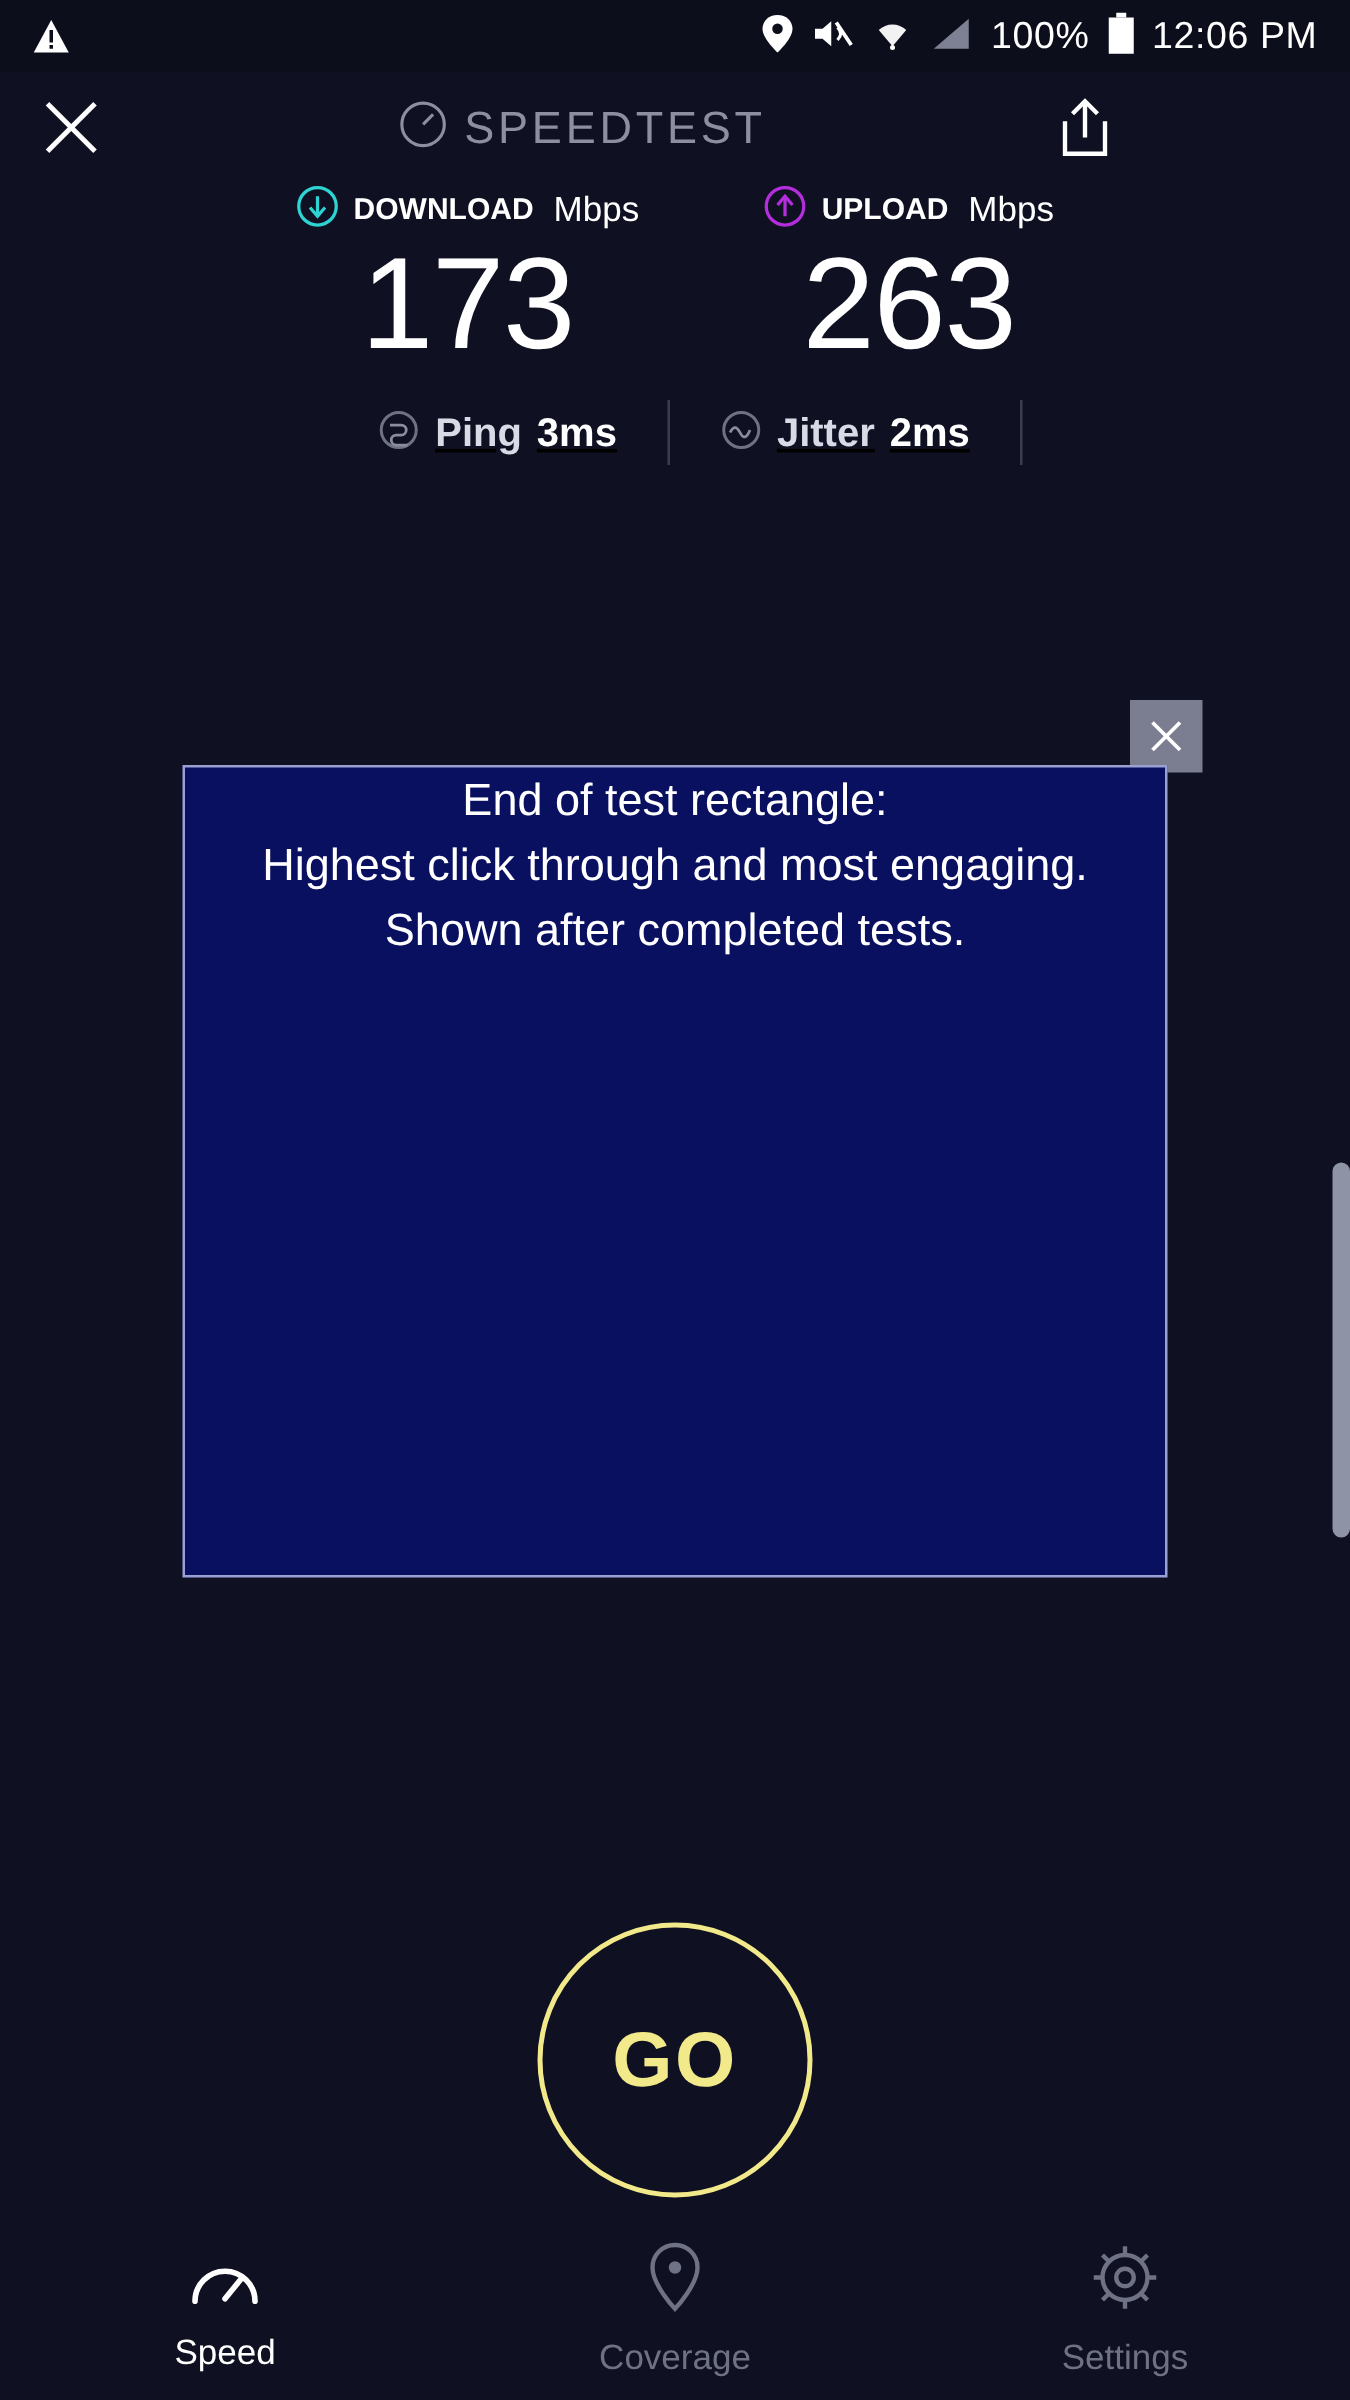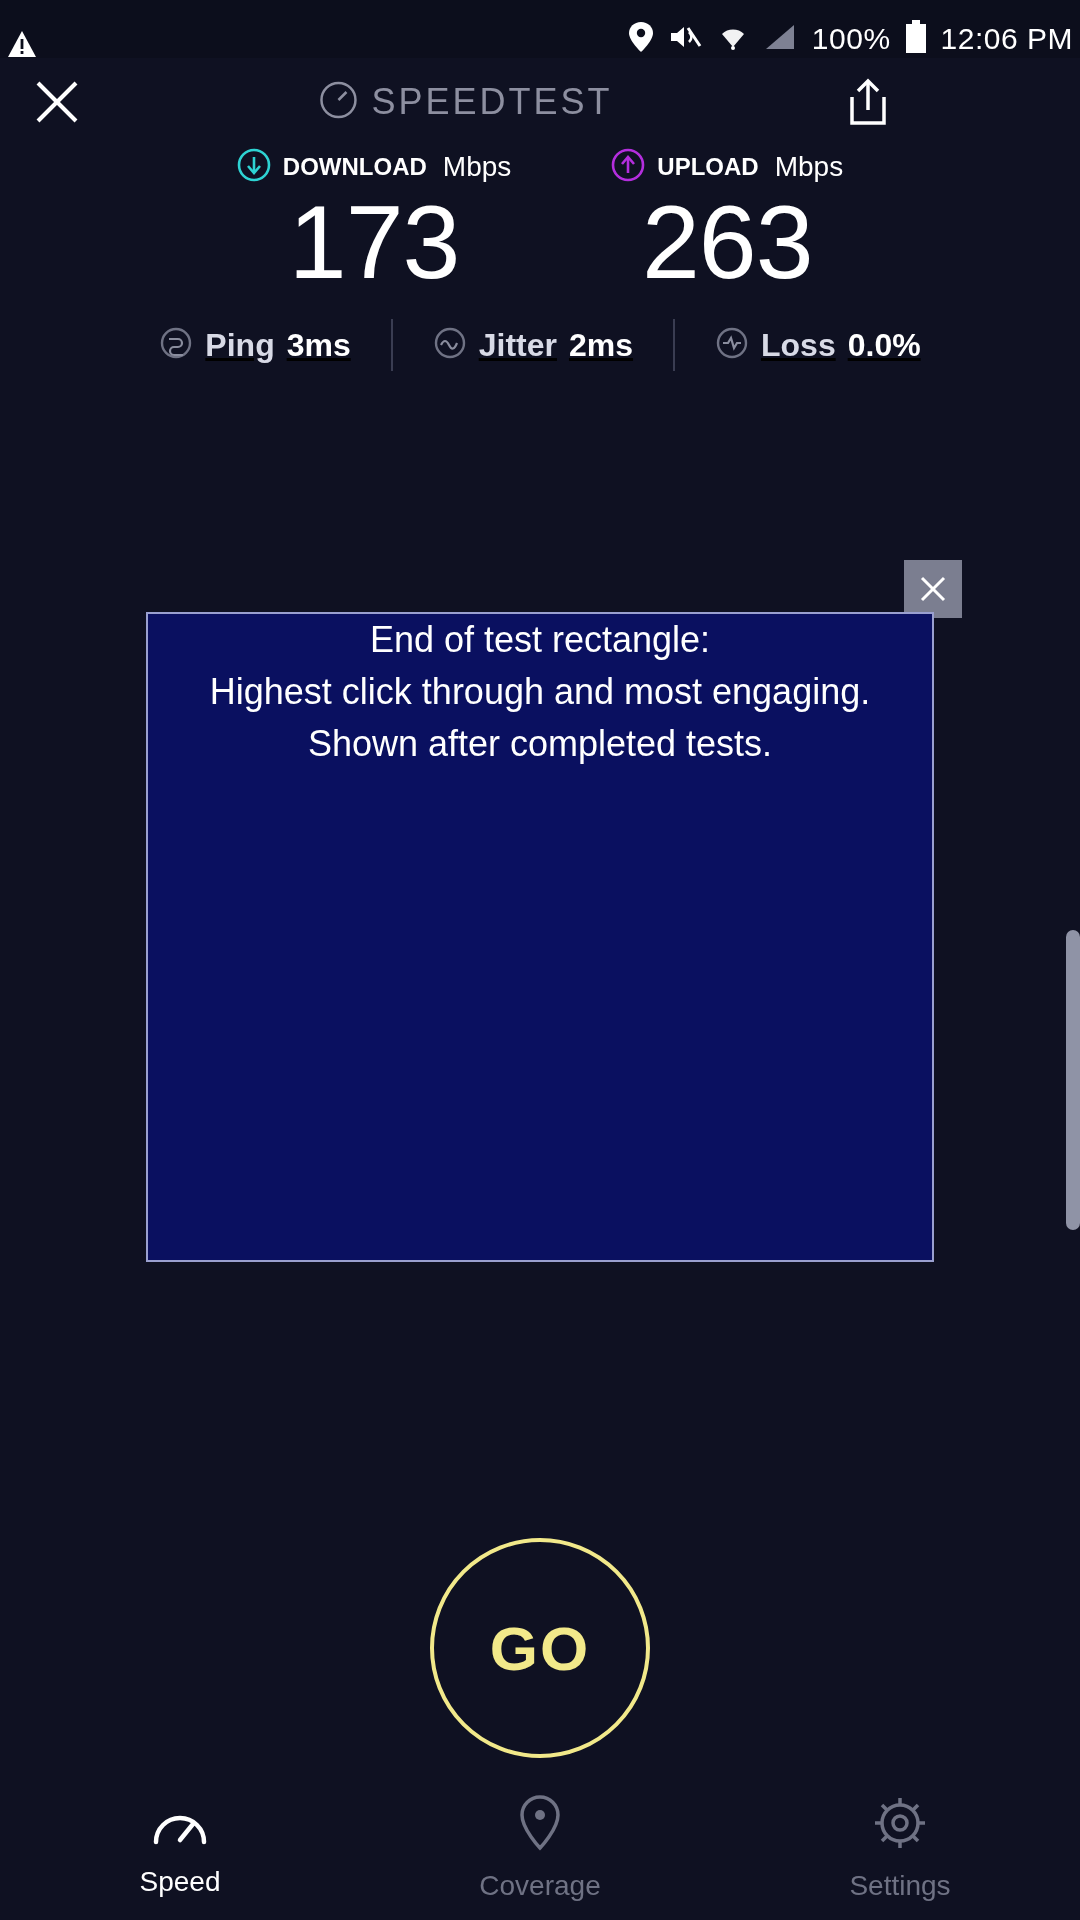--- a/index.html
+++ b/index.html
@@ -12,22 +12,22 @@
   .phone {
     position: relative;
     width: 1080px; height: 1920px;
     background: #0f1122;
   }
 
   
   .status-bar {
     position: absolute; top: 0; left: 0;
     width: 1080px; height: 58px;
-    display: flex; align-items: flex-end;
-    padding: 0 7px;
+    display: flex; align-items: center;
+    padding: 0 26px;
     background: #0c0e1c;
   }
   .status-left { display: flex; align-items: center; gap: 10px; }
   .status-right { margin-left: auto; display: flex; align-items: center; gap: 14px; }
   .status-text {
     color: #ffffff; font-size: 30px; letter-spacing: 0.5px;
   }
   .warn-tri { width: 30px; height: 28px; position: relative; }
 
   
@@ -263,30 +263,20 @@
         <span>
           <svg width="34" height="34" viewBox="0 0 34 34">
             <circle cx="17" cy="17" r="14" stroke="#6f7284" stroke-width="2.4" fill="none"></circle>
             <path d="M8 19 q4 -8 8 0 q4 8 8 -2" stroke="#8a8d9e" stroke-width="2.2" fill="none"></path>
           </svg>
         </span>
         <span class="pjl-name">Jitter</span>
         <span class="pjl-val">2ms</span>
       </div>
       <div class="divider"></div>
-      <div class="pjl-item">
-        <span>
-          <svg width="34" height="34" viewBox="0 0 34 34">
-            <circle cx="17" cy="17" r="14" stroke="#6f7284" stroke-width="2.4" fill="none"></circle>
-            <path d="M8 17 h5 l3 -5 l3 10 l3 -5 h4" stroke="#8a8d9e" stroke-width="2.2" fill="none"></path>
-          </svg>
-        </span>
-        <span class="pjl-name">Loss</span>
-        <span class="pjl-val">0.0%</span>
-      </div>
     </div>
   </div>
 
   <div class="ad-wrap">
     <div class="ad-close">
       <svg width="30" height="30" viewBox="0 0 30 30">
         <line x1="4" y1="4" x2="26" y2="26" stroke="#ffffff" stroke-width="3"></line>
         <line x1="26" y1="4" x2="4" y2="26" stroke="#ffffff" stroke-width="3"></line>
       </svg>
     </div>

